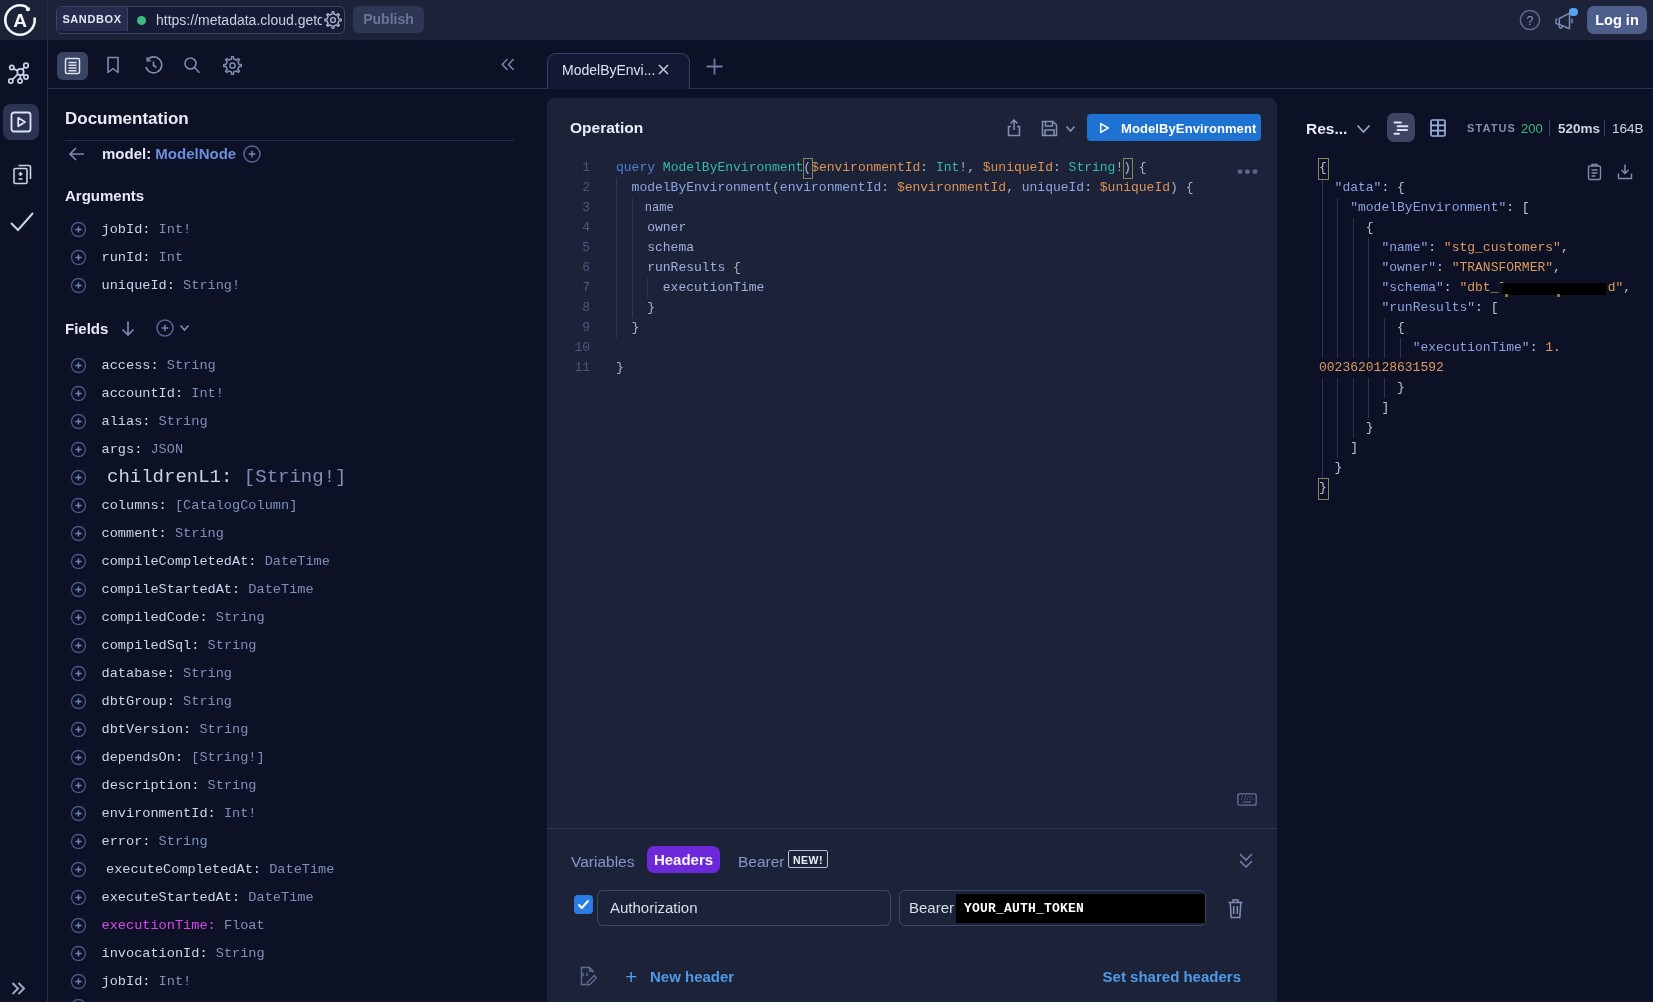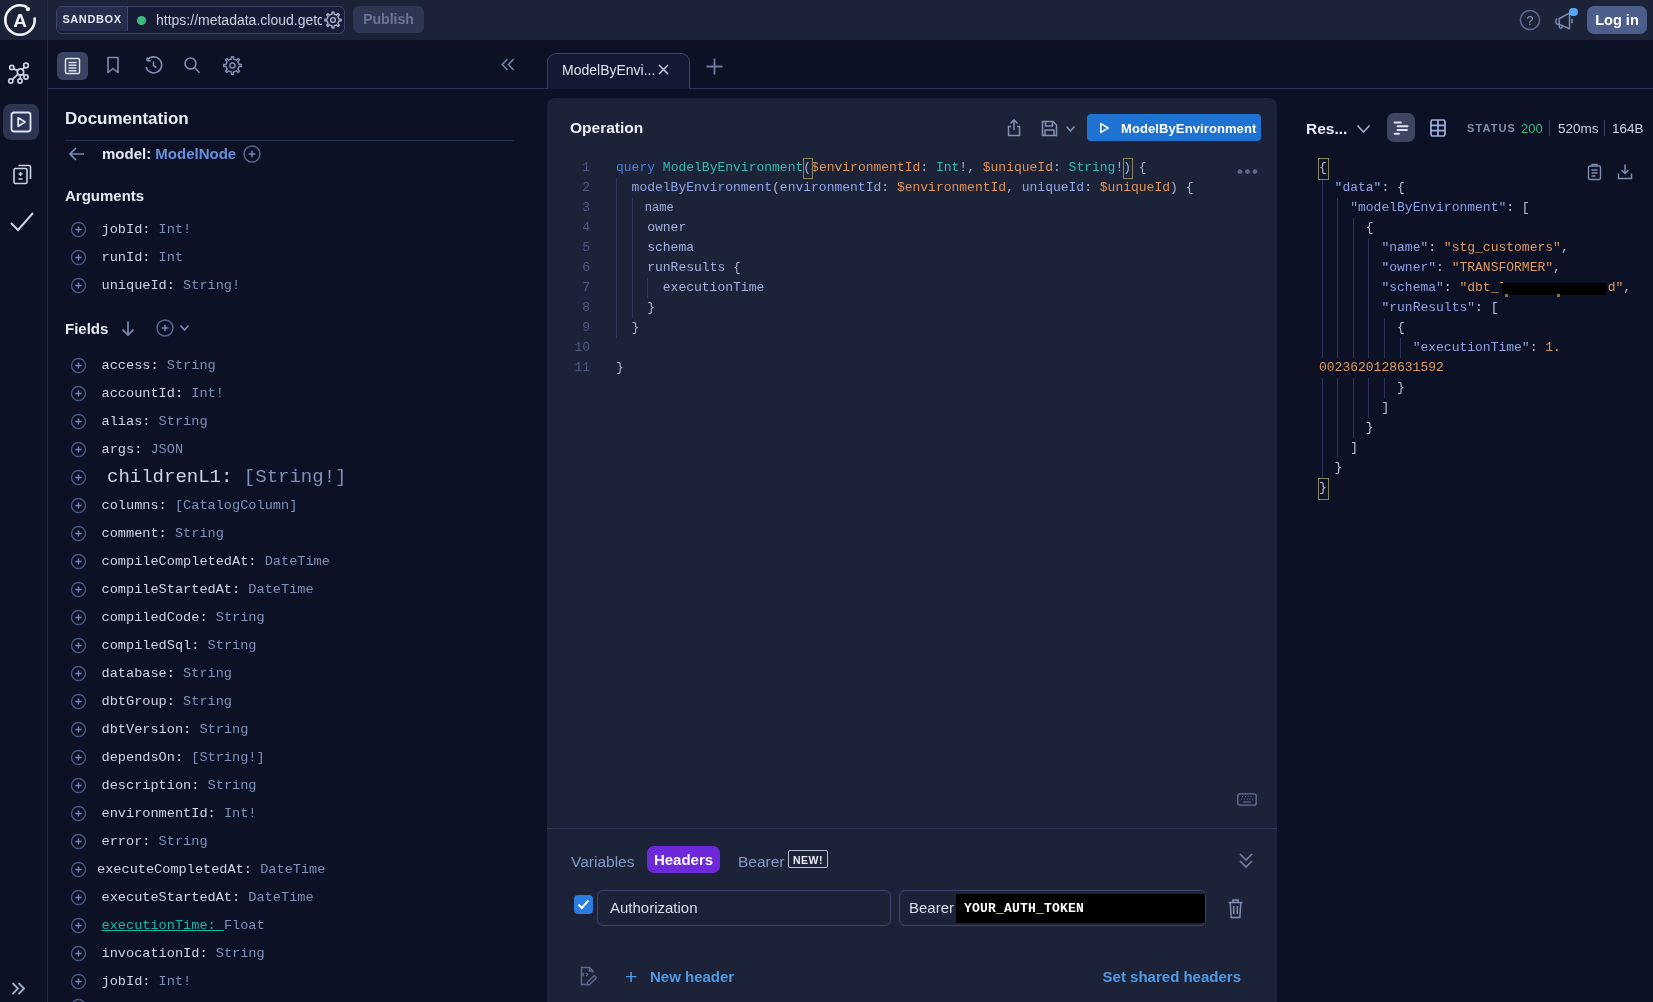--- a/index.html
+++ b/index.html
@@ -252,31 +252,31 @@
       <div class="abs mono pre" style="left:101.5px;top:805.0px;font-size:13.6px;line-height:17px;"><span style="color:#ccd4ea;">environmentId: </span><span style="color:#7e90b8;">Int!</span></div>
 <svg class="abs" style="left:70.0px;top:833.0px;" width="17.0" height="17.0" viewBox="0 0 17 17" fill="none">
         <circle cx="8.5" cy="8.5" r="7" stroke="#46558a" stroke-width="1.4"></circle>
         <path d="M8.5 5.4 L8.5 11.6 M5.4 8.5 L11.6 8.5" stroke="#7585b8" stroke-width="1.4"></path>
       </svg>
       <div class="abs mono pre" style="left:101.5px;top:833.0px;font-size:13.6px;line-height:17px;"><span style="color:#ccd4ea;">error: </span><span style="color:#7e90b8;">String</span></div>
 <svg class="abs" style="left:70.0px;top:861.0px;" width="17.0" height="17.0" viewBox="0 0 17 17" fill="none">
         <circle cx="8.5" cy="8.5" r="7" stroke="#46558a" stroke-width="1.4"></circle>
         <path d="M8.5 5.4 L8.5 11.6 M5.4 8.5 L11.6 8.5" stroke="#7585b8" stroke-width="1.4"></path>
       </svg>
-      <div class="abs mono pre" style="left:97px;top:861.0px;font-size:13.6px;line-height:17px;"><span style="color:#ccd4ea;">executeCompletedAt: </span><span style="color:#7e90b8;">DateTime</span></div>
+      <div class="abs mono pre" style="left:106px;top:861.0px;font-size:13.6px;line-height:17px;"><span style="color:#ccd4ea;">executeCompletedAt: </span><span style="color:#7e90b8;">DateTime</span></div>
 <svg class="abs" style="left:70.0px;top:889.0px;" width="17.0" height="17.0" viewBox="0 0 17 17" fill="none">
         <circle cx="8.5" cy="8.5" r="7" stroke="#46558a" stroke-width="1.4"></circle>
         <path d="M8.5 5.4 L8.5 11.6 M5.4 8.5 L11.6 8.5" stroke="#7585b8" stroke-width="1.4"></path>
       </svg>
       <div class="abs mono pre" style="left:101.5px;top:889.0px;font-size:13.6px;line-height:17px;"><span style="color:#ccd4ea;">executeStartedAt: </span><span style="color:#7e90b8;">DateTime</span></div>
 <svg class="abs" style="left:70.0px;top:917.0px;" width="17.0" height="17.0" viewBox="0 0 17 17" fill="none">
         <circle cx="8.5" cy="8.5" r="7" stroke="#46558a" stroke-width="1.4"></circle>
         <path d="M8.5 5.4 L8.5 11.6 M5.4 8.5 L11.6 8.5" stroke="#7585b8" stroke-width="1.4"></path>
       </svg>
-      <div class="abs mono pre" style="left:101.5px;top:917.0px;font-size:13.6px;line-height:17px;"><span style="color:#14b8a6;text-decoration:underline;">executionTime: </span><span style="color:#7e90b8;">Float</span></div>
+      <div class="abs mono pre" style="left:101.5px;top:917.0px;font-size:13.6px;line-height:17px;"><span style="color:#d946ef;">executionTime: </span><span style="color:#7e90b8;">Float</span></div>
 <svg class="abs" style="left:70.0px;top:945.0px;" width="17.0" height="17.0" viewBox="0 0 17 17" fill="none">
         <circle cx="8.5" cy="8.5" r="7" stroke="#46558a" stroke-width="1.4"></circle>
         <path d="M8.5 5.4 L8.5 11.6 M5.4 8.5 L11.6 8.5" stroke="#7585b8" stroke-width="1.4"></path>
       </svg>
       <div class="abs mono pre" style="left:101.5px;top:945.0px;font-size:13.6px;line-height:17px;"><span style="color:#ccd4ea;">invocationId: </span><span style="color:#7e90b8;">String</span></div>
 <svg class="abs" style="left:70.0px;top:973.0px;" width="17.0" height="17.0" viewBox="0 0 17 17" fill="none">
         <circle cx="8.5" cy="8.5" r="7" stroke="#46558a" stroke-width="1.4"></circle>
         <path d="M8.5 5.4 L8.5 11.6 M5.4 8.5 L11.6 8.5" stroke="#7585b8" stroke-width="1.4"></path>
       </svg>
       <div class="abs mono pre" style="left:101.5px;top:973.0px;font-size:13.6px;line-height:17px;"><span style="color:#ccd4ea;">jobId: </span><span style="color:#7e90b8;">Int!</span></div>
@@ -377,21 +377,21 @@
 <svg class="abs" style="left:1393px;top:120px;" width="16" height="16" viewBox="0 0 16 16" fill="none" stroke="#dde3f0" stroke-width="1.9" stroke-linecap="round">
         <path d="M1.5 2.5 H8 M4.5 6.3 H14.5 M4.5 10 H14 M1.5 13.7 H6"></path>
       </svg>
 <svg class="abs" style="left:1430px;top:119px;" width="16" height="18" viewBox="0 0 16 18" fill="none" stroke="#9db1e0" stroke-width="1.7">
         <rect x="1" y="1" width="14" height="16" rx="1.5"></rect>
         <path d="M1 6.3 H15 M1 11.6 H15 M8 1 V17"></path>
       </svg>
 <div class="abs" style="left:1467px;top:122px;font-size:11px;font-weight:bold;letter-spacing:1.1px;color:#828da8;">STATUS</div>
 <div class="abs" style="left:1521px;top:121px;font-size:13px;color:#3dba7d;">200</div>
 <div class="abs" style="left:1549px;top:120px;width:1px;height:16px;background:#39426a;"></div>
-<div class="abs" style="left:1558px;top:121px;font-size:13.5px;color:#cdd4e4;">520ms</div>
+<div class="abs" style="left:1558px;top:121px;font-size:13.5px;color:#cdd4e4;font-weight:bold;">520ms</div>
 <div class="abs" style="left:1604px;top:120px;width:1px;height:16px;background:#39426a;"></div>
 <div class="abs" style="left:1612px;top:121px;font-size:13.5px;color:#cdd4e4;">164B</div>
 <svg class="abs" style="left:1587px;top:163px;" width="15" height="18" viewBox="0 0 15 18" fill="none" stroke="#7f8cab" stroke-width="1.4">
 <rect x="1.5" y="3" width="12" height="13.5" rx="1.5"></rect>
         <path d="M5 3 V1.5 H10 V3"></path>
         <path d="M4.5 7 H10.5 M4.5 10 H10.5 M4.5 13 H8.5"></path>
       </svg>
 <svg class="abs" style="left:1617px;top:163px;" width="16" height="17" viewBox="0 0 16 17" fill="none" stroke="#7f8cab" stroke-width="1.5">
 <path d="M8 1.5 V10 M4.5 7 L8 10.5 L11.5 7"></path>
         <path d="M1.5 10.5 V15.5 H14.5 V10.5"></path>

